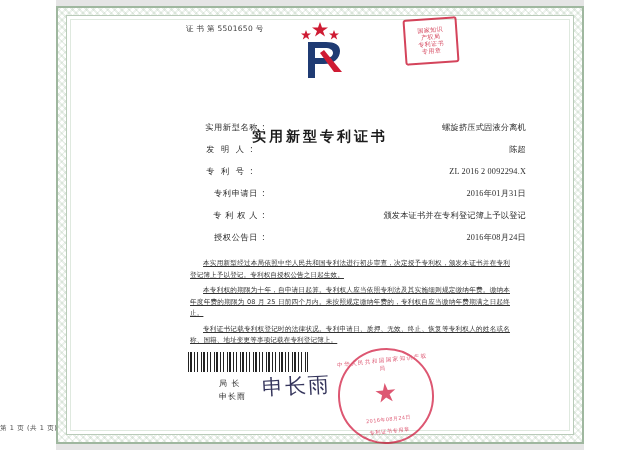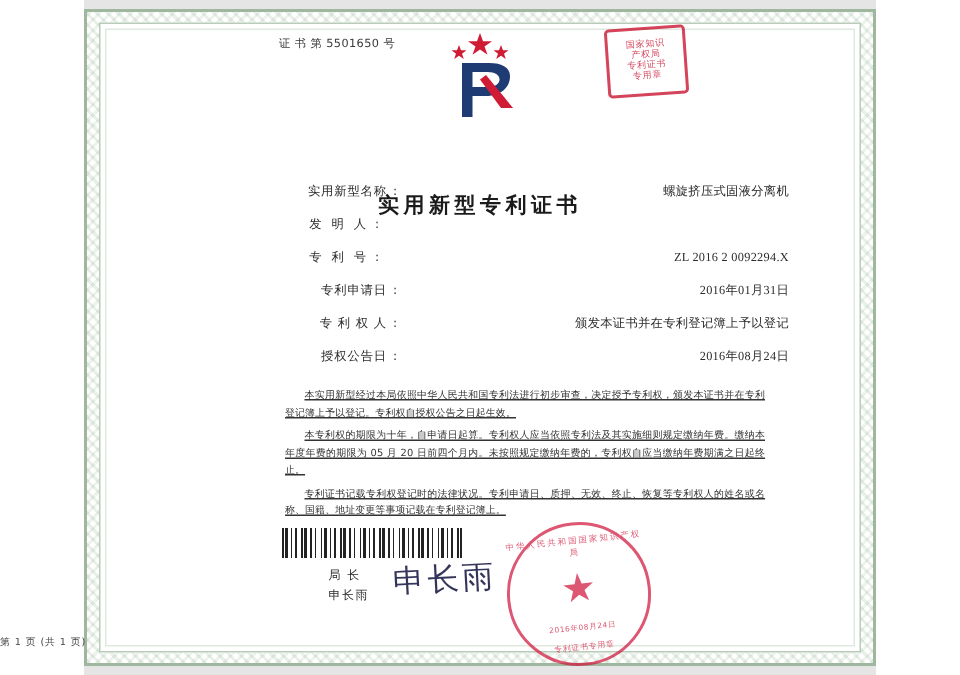--- a/index.html
+++ b/index.html
@@ -304,20 +304,21 @@
 
     <div class="field-row wide">
       <div class="field-label">实用新型名称</div>
       <div class="field-colon">:</div>
       <div class="field-value">螺旋挤压式固液分离机</div>
     </div>
 
     <div class="field-row">
       <div class="field-label">发 明 人</div>
       <div class="field-colon">:</div>
+      <div class="field-value">陈超</div>
     </div>
 
     <div class="field-row">
       <div class="field-label">专 利 号</div>
       <div class="field-colon">:</div>
       <div class="field-value">ZL 2016 2 0092294.X</div>
     </div>
 
     <div class="field-row wide">
       <div class="field-label">专利申请日</div>
@@ -334,21 +335,21 @@
     <div class="field-row wide">
       <div class="field-label">授权公告日</div>
       <div class="field-colon">:</div>
       <div class="field-value">2016年08月24日</div>
     </div>
 
   </div>
 
   <div class="body-text">
     <p>本实用新型经过本局依照中华人民共和国专利法进行初步审查，决定授予专利权，颁发本证书并在专利登记簿上予以登记。专利权自授权公告之日起生效。</p>
-    <p>本专利权的期限为十年，自申请日起算。专利权人应当依照专利法及其实施细则规定缴纳年费。缴纳本年度年费的期限为 05 月 20 日前四个月内。未按照规定缴纳年费的，专利权自应当缴纳年费期满之日起终止。</p>
+    <p>本专利权的期限为十年，自申请日起算。专利权人应当依照专利法及其实施细则规定缴纳年费。缴纳本年度年费的期限为 08 月 25 日前四个月内。未按照规定缴纳年费的，专利权自应当缴纳年费期满之日起终止。</p>
     <p>专利证书记载专利权登记时的法律状况。专利申请日、质押、无效、终止、恢复等专利权人的姓名或名称、国籍、地址变更等事项记载在专利登记簿上。</p>
   </div>
 
   <div class="barcode"></div>
 
   <div class="sign-block">
     <div>局 长</div>
     <div>申长雨</div>
   </div>
 

